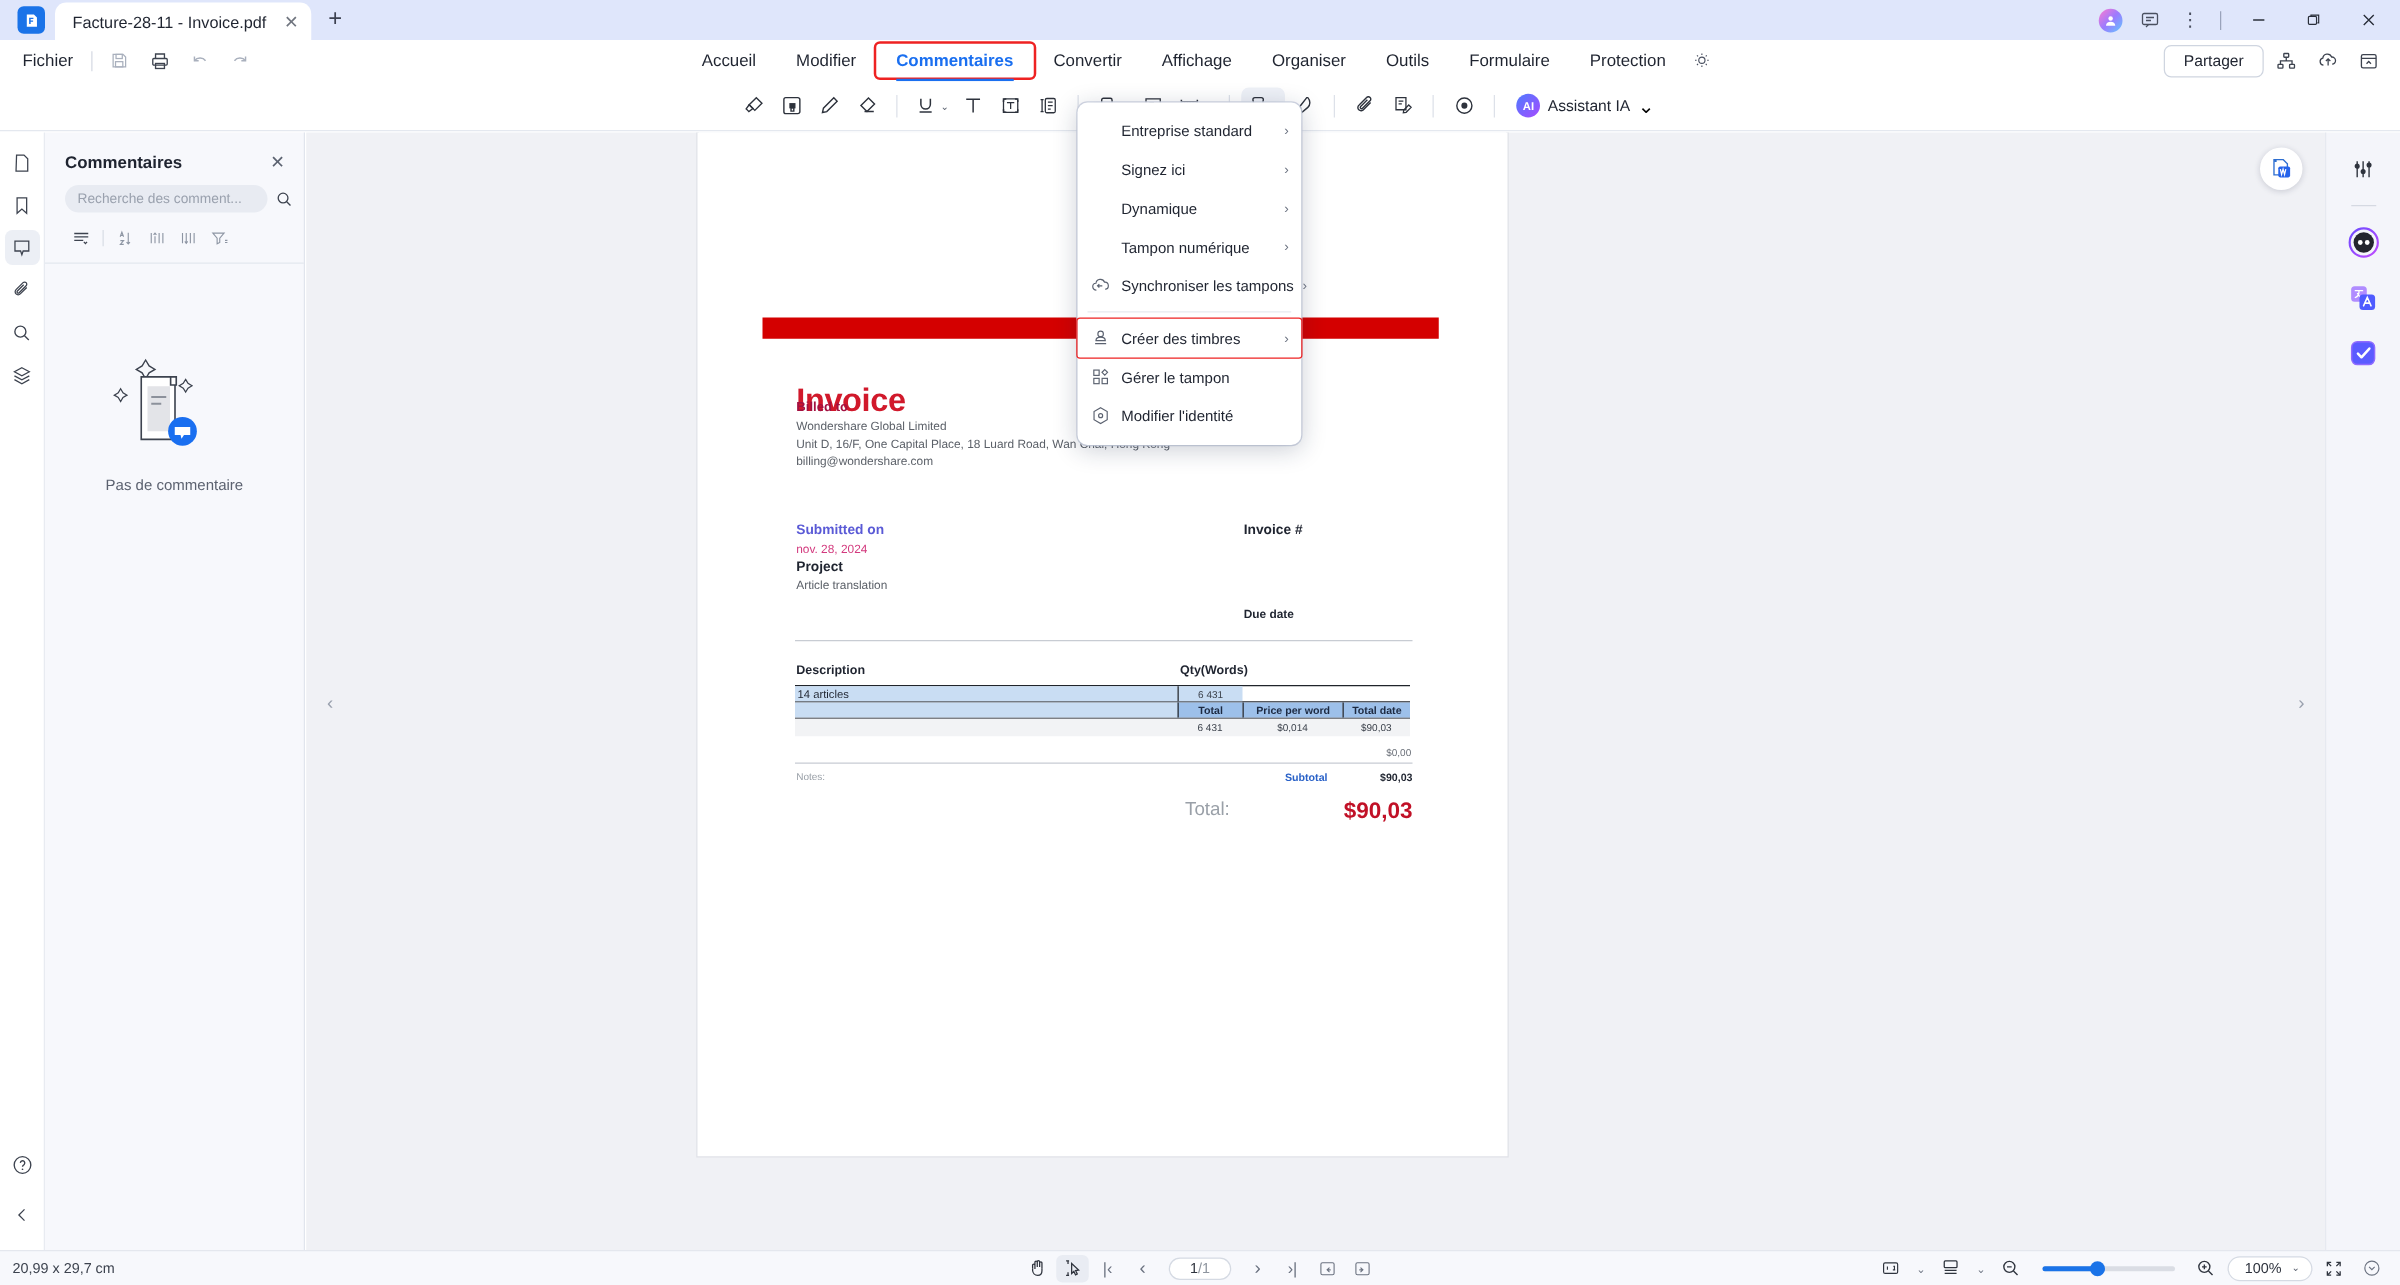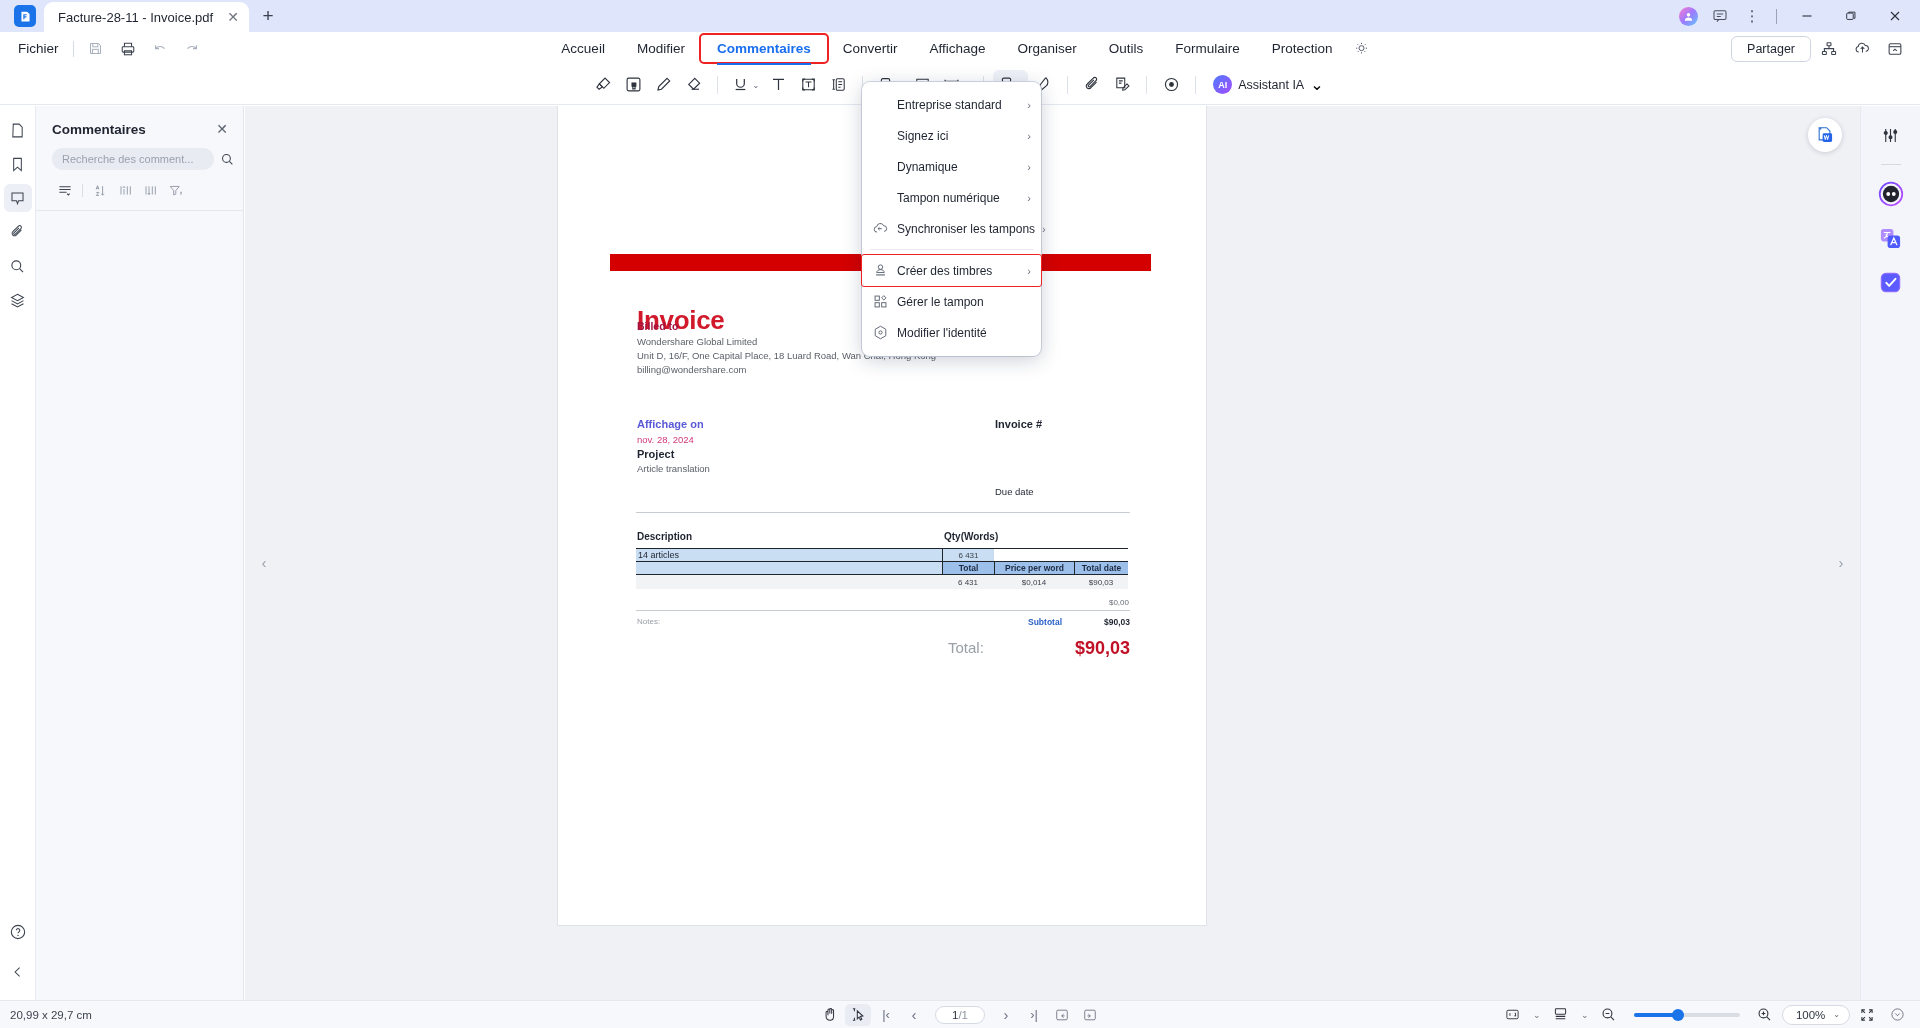--- a/index.html
+++ b/index.html
@@ -164,21 +164,21 @@
   
   .inv-bar { position:absolute; left:52px; top:166px; width:541px; height:17px; background:#d40000; }
   .inv-title { position:absolute; left:79px; top:198px; font-size:26px; font-weight:700; color:#d1192b; letter-spacing:-0.3px;margin-top:19px; }
   .inv-billto { position:absolute; left:79px; top:232px; font-size:10.5px; font-weight:700; color:#a31141; }
   .inv-addr { position:absolute; left:79px; top:247px; font-size:9.5px; color:#5b6068; line-height:1.48; }
   .inv-sub { position:absolute; left:79px; top:330px; font-size:11px; font-weight:700; color:#5a5ad6; }
   .inv-date { position:absolute; left:79px; top:346px; font-size:9.5px; color:#d33a7e; }
   .inv-proj { position:absolute; left:79px; top:360px; font-size:11px; font-weight:700; color:#1f2430; }
   .inv-projv { position:absolute; left:79px; top:375px; font-size:9.5px; color:#5b6068; }
   .inv-num { position:absolute; left:437px; top:330px; font-size:11px; font-weight:700; color:#1f2430; }
-  .inv-due { position:absolute; left:437px; top:398px; font-size:9.5px; font-weight:400; color:#1f2430; }
+  .inv-due { position:absolute; left:437px; top:398px; font-size:9.5px; font-weight:700; color:#1f2430; }
   .inv-rule { position:absolute; left:78px; top:424px; width:494px; height:1px; background:#c8ccd3; }
   .th-desc { position:absolute; left:79px; top:443px; font-size:10px; font-weight:700; color:#1f2430; }
   .th-qty { position:absolute; left:386px; top:443px; font-size:10px; font-weight:700; color:#1f2430; }
   .tbl { position:absolute; left:78px; top:460px; width:492px; }
   .tr1 { display:flex; height:14px; border-top:1px solid #20242b; border-bottom:1px solid #20242b; }
   .c-desc { width:306px; background:#c9ddf3; font-size:9px; color:#1f2430; padding-left:2px; display:flex; align-items:center;}
   .c-qty { width:52px; background:#c9ddf3; border-left:1px solid #20242b; font-size:8px; color:#3c424c; display:flex;align-items:center;justify-content:center;}
   .tr2 { display:flex; height:13px; border-bottom:1px solid #20242b; }
   .c2-desc { width:306px; background:#c9ddf3; }
   .c2-a { width:52px; background:#9dc0ea; border-left:1px solid #20242b; font-size:8.5px; font-weight:700; color:#1d2a42; display:flex;align-items:center;justify-content:center;}
@@ -592,36 +592,50 @@
             <path d="M6.5 13.4l1.5 2 1.5-2"></path>
           </svg>
       </span>
       <span class="pt">
         <svg width="15" height="15" viewBox="0 0 20 20" fill="none" stroke="currentColor" stroke-width="1.2">
             <path d="M3 4.6h12l-4.6 5.4v4.6l-2.8 1.4V10z"></path>
             <path d="M16 12.4h2.6M16 14.6h2.6"></path>
           </svg>
       </span>
     </div>
+    <div class="empty">
+      <svg width="104" height="92" viewBox="0 0 104 92">
+        <path d="M28.5 15l2.8 4.7 4.7 2.8-4.7 2.8-2.8 4.7-2.8-4.7-4.7-2.8 4.7-2.8z" fill="none" stroke="#3d434f" stroke-width="1.1"></path>
+        <path d="M60.5 30.5l1.9 3.2 3.2 1.9-3.2 1.9-1.9 3.2-1.9-3.2-3.2-1.9 3.2-1.9z" fill="none" stroke="#3d434f" stroke-width="1"></path>
+        <path d="M8.5 38l1.9 3.2 3.2 1.9-3.2 1.9-1.9 3.2-1.9-3.2-3.2-1.9 3.2-1.9z" fill="none" stroke="#3d434f" stroke-width="1"></path>
+        <path d="M25 28.5h27v50H25z" fill="#fff" stroke="#3d434f" stroke-width="1.3"></path>
+        <path d="M48.5 28.5h4.5v6.5h-4.5z" fill="#fff" stroke="#3d434f" stroke-width="1.3"></path>
+        <rect x="30" y="36" width="18" height="36" fill="#e3e4e8"></rect>
+        <path d="M33 44.5h12M33 50h8" stroke="#8c919b" stroke-width="1.6"></path>
+        <circle cx="58" cy="72" r="11.5" fill="#1a6ff0"></circle>
+        <path d="M51.8 68.5h12.4v6.4h-5l-2 3.1-.8-3.1h-4.6z" fill="#fff"></path>
+      </svg>
+      <div class="empty-txt">Pas de commentaire</div>
+    </div>
   </div>
 
   <div class="docarea">
     <div class="nav-arrow nav-left">‹</div>
     <div class="nav-arrow nav-right">›</div>
 
     <div class="page">
       <div class="inv-bar"></div>
       <div class="inv-title">Invoice</div>
       <div class="inv-billto">Billed to</div>
       <div class="inv-addr">
         <div>Wondershare Global Limited</div>
         <div>Unit D, 16/F, One Capital Place, 18 Luard Road, Wan Chai, Hong Kong</div>
         <div>billing@wondershare.com</div>
       </div>
-      <div class="inv-sub">Affichage on</div>
+      <div class="inv-sub">Submitted on</div>
       <div class="inv-date">nov. 28, 2024</div>
       <div class="inv-proj">Project</div>
       <div class="inv-projv">Article translation</div>
       <div class="inv-num">Invoice #</div>
       <div class="inv-due">Due date</div>
       <div class="inv-rule"></div>
       <div class="th-desc">Description</div>
       <div class="th-qty">Qty(Words)</div>
 
       <div class="tbl">

